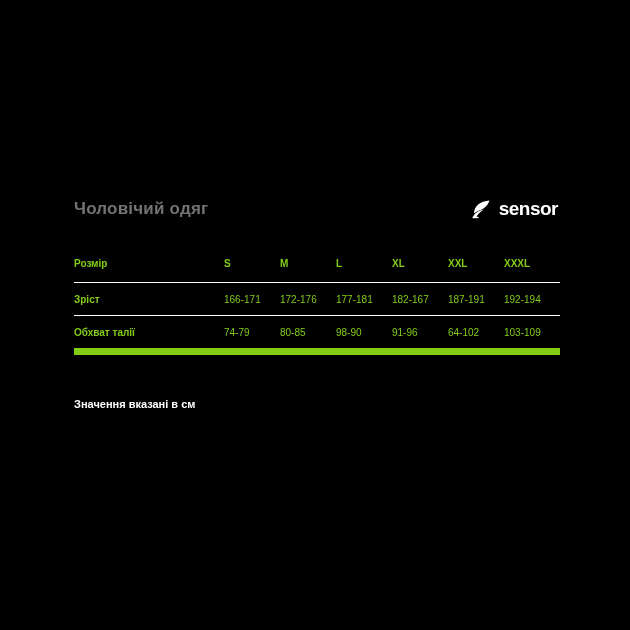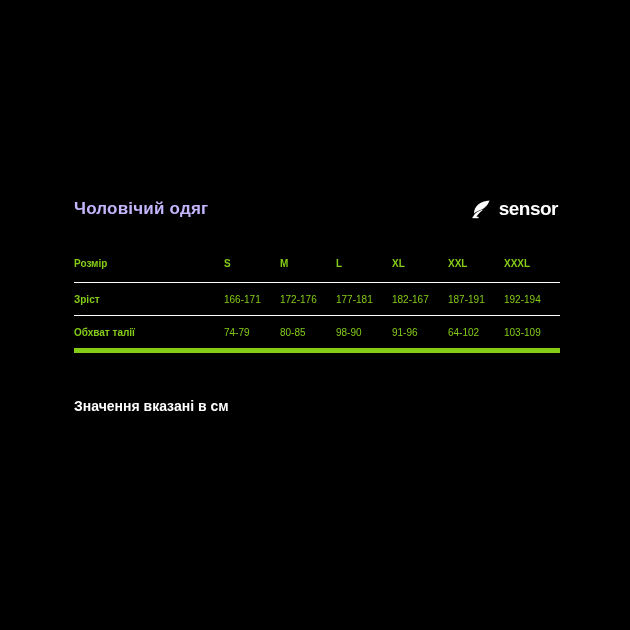--- a/index.html
+++ b/index.html
@@ -27,21 +27,21 @@
     top: 198px;
     width: 484px;
     display: flex;
     align-items: center;
     justify-content: space-between;
   }
   .title {
     font-size: 17px;
     font-weight: bold;
     letter-spacing: 0.2px;
-    color: #c4b5fd;
+    color: #737373;
     white-space: nowrap;
   }
   .brand {
     display: flex;
     align-items: center;
     gap: 6px;
   }
   .brand-mark {
     width: 22px;
     height: 22px;
@@ -79,33 +79,33 @@
     vertical-align: middle;
   }
   table.size-table thead tr th:first-child {
     font-weight: bold;
   }
   table.size-table tbody tr td {
     border-bottom: 1px solid #ffffff;
     height: 32px;
   }
   table.size-table tbody tr:last-child td {
-    border-bottom: 5px solid #84cc16;
+    border-bottom: 7px solid #84cc16;
   }
   table.size-table tbody td:first-child {
     font-weight: bold;
     margin-left: 46px;
   }
   .col-label { width: 150px; }
   .col-val { width: 56px; }
   .footnote {
     position: absolute;
     left: 74px;
     top: 398px;
-    font-size: 14px;
+    font-size: 11px;
     font-weight: bold;
     color: #ffffff;
   }
 </style>
 </head>
 <body>
 
 <div class="sheet">
 
   <div class="header-row">

